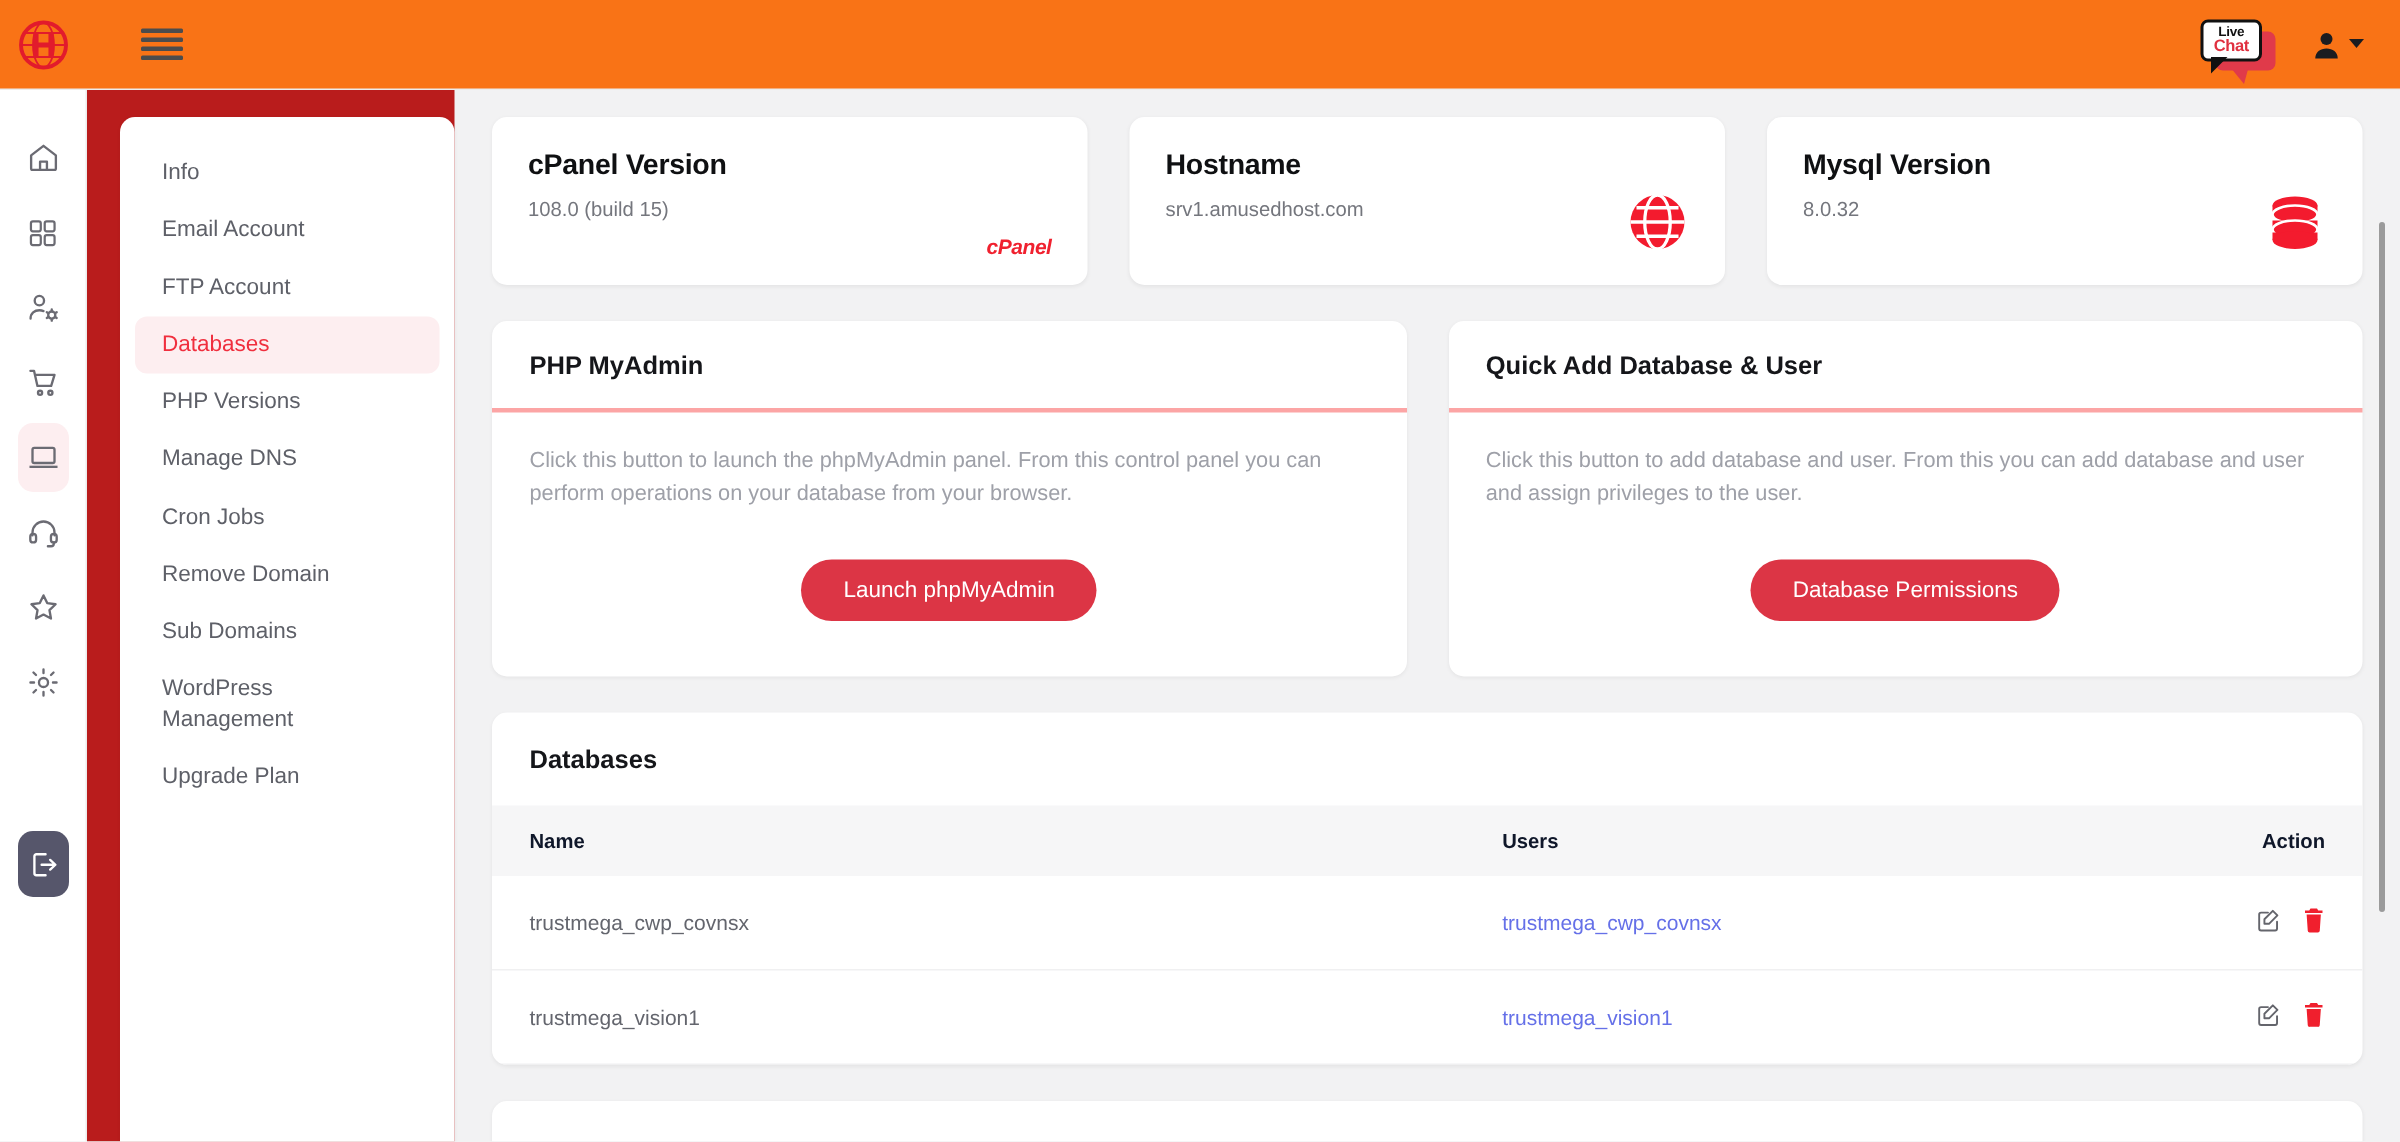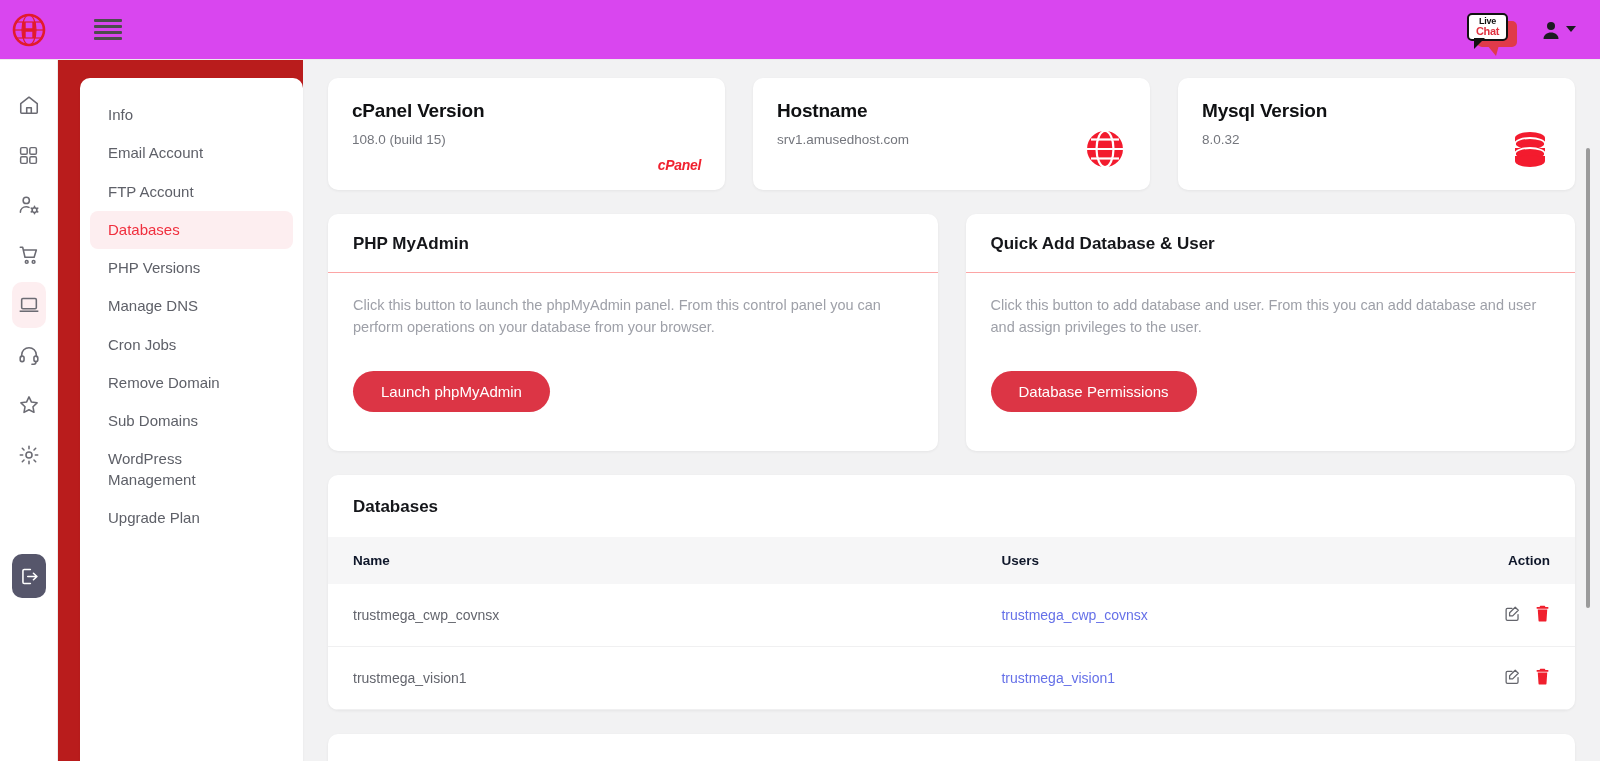--- a/index.html
+++ b/index.html
@@ -7,21 +7,21 @@
     width: 1600px; height: 761px;
     font-family: "Liberation Sans", sans-serif;
     background: #f2f2f3;
     overflow: hidden;
   }
   body { position: relative; }
 
   
   #topbar {
     position: absolute; top: 0; left: 0; width: 1600px; height: 60px;
-    background: #d946ef;
+    background: #f97316;
     border-bottom: 1px solid #ececec;
     display: flex; align-items: center;
     z-index: 30;
   }
   #brand-logo {
     width: 58px; display: flex; align-items: center; justify-content: center;
   }
   #hamburger {
     margin-left: 36px; width: 28px; cursor: pointer;
     display: flex; flex-direction: column; gap: 3px;
@@ -113,25 +113,25 @@
   .stat-value { font-size: 13.5px; color: #74767d; margin-top: 10px; }
   .stat-icon { position: absolute; right: 24px; bottom: 16px; }
   .cpanel-logo {
     font-size: 14px; font-weight: bold; font-style: italic;
     color: #f0212f; letter-spacing: -0.3px;
   }
 
   
   #panels-row { display: flex; gap: 28px; margin-top: 24px; }
   .panel { flex: 1; min-height: 237px; }
-  .panel-head { padding: 20px 25px 18px 25px; border-bottom: 1px solid #fca5a5; }
+  .panel-head { padding: 20px 25px 18px 25px; border-bottom: 3px solid #fca5a5; }
   .panel-title { font-size: 17px; font-weight: bold; color: #15161a; }
   .panel-body { padding: 22px 25px 20px 25px; }
   .panel-desc { font-size: 14.5px; line-height: 1.5; color: #9ea0a8; }
-  .panel-actions { display: flex; justify-content: flex-start; margin-top: 32px; }
+  .panel-actions { display: flex; justify-content: center; margin-top: 32px; }
 
   .btn-primary {
     background: #dc3545; color: #fff; border: none; border-radius: 22px;
     padding: 12px 28px; font-size: 15px; cursor: pointer;
     font-family: "Liberation Sans", sans-serif;
   }
 
   
   #db-card { margin-top: 24px; overflow: hidden; }
   #db-head {

